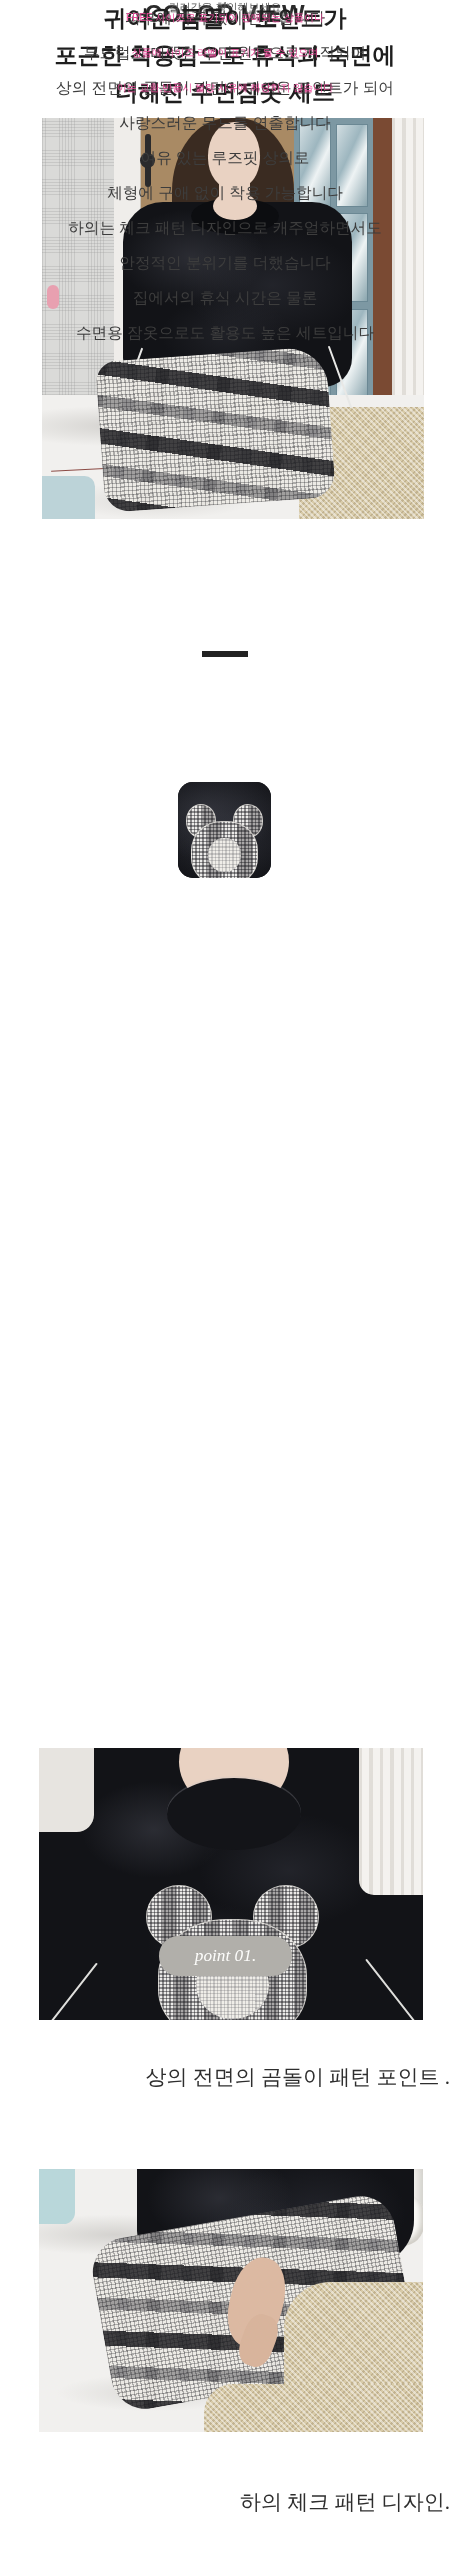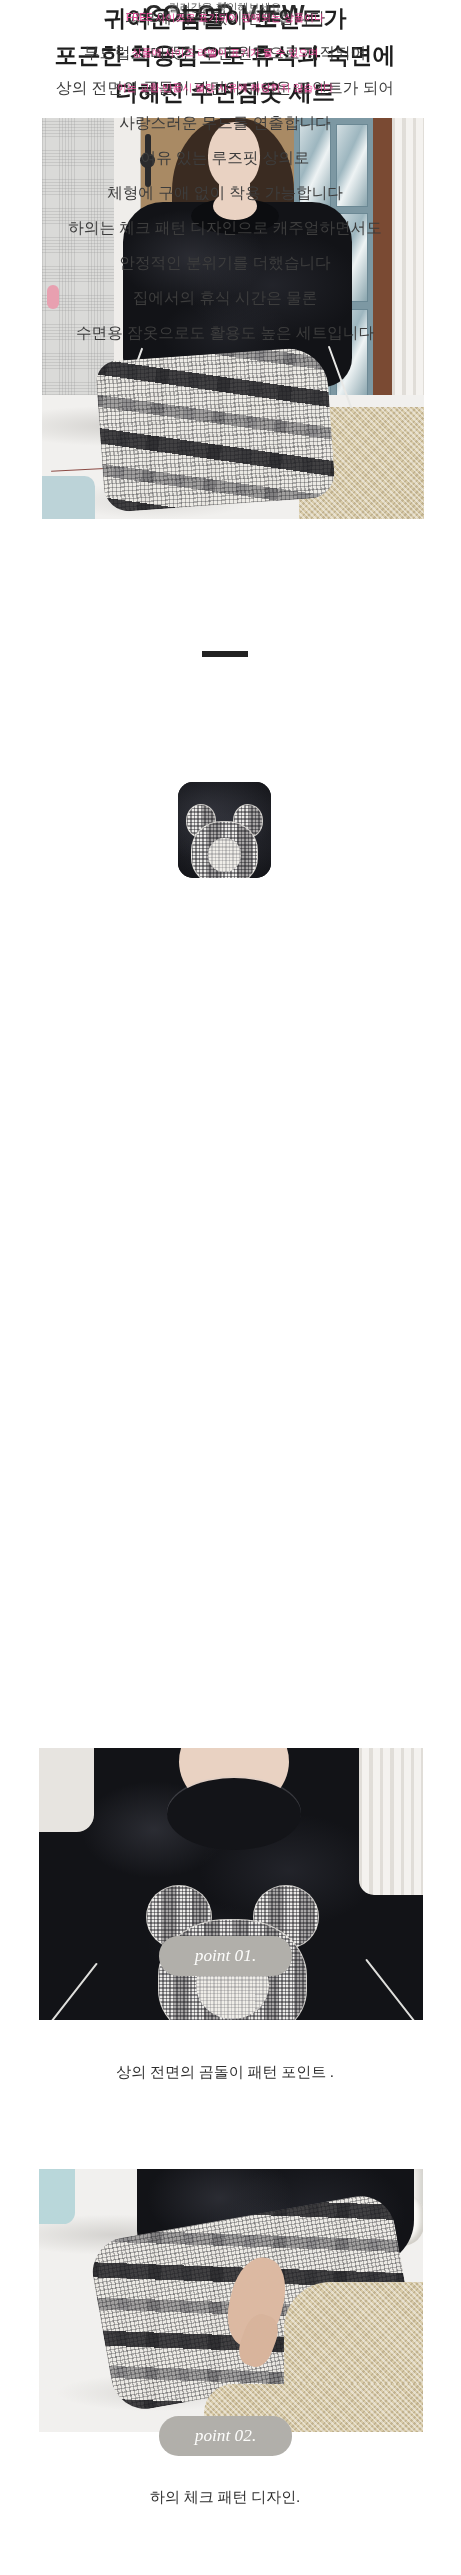--- a/index.html
+++ b/index.html
@@ -58,21 +58,21 @@
   .cv-title{top:1152;font-size:24px;font-weight:700;color:#2b2b2b;letter-spacing:0.6px;}
   .cv-sub{top:1215;font-size:11px;color:#555555;}
   .swatch-label{top:1537;font-size:11.5px;font-weight:600;color:#222222;}
   .headline{top:1676;font-size:23px;font-weight:700;line-height:37px;color:#1e1e1e;}
   .desc{top:1972;font-size:15.6px;line-height:35px;color:#3d3d3d;}
   .notice-mark{top:2694;font-size:16px;color:#444444;}
   .notice{top:2750;font-size:10px;line-height:35px;color:#ec4899;}
   .point-badge{position:absolute;left:159px;width:133px;height:40px;border-radius:19.6px;
     background:#b1afaa;color:#fdfdfb;text-align:center;line-height:40px;
     font-family:"Liberation Serif","DejaVu Serif",serif;font-style:italic;font-size:17.3px;}
-  .caption{font-family:"Liberation Serif","DejaVu Serif",serif;font-size:15px;color:#2e2e2e;}
+  .caption{font-family:"Liberation Serif","DejaVu Serif",serif;font-size:21px;color:#2e2e2e;text-align:right;}
 </style>
 </head>
 <body>
 
 <div id="page">
 
   <div class="photo" style="left:42px;top:118px;width:382px;height:401px;">
     <div class="abs mesh" style="left:0;top:0;width:72px;height:323px;"></div>
     <div class="abs" style="left:72px;top:0;width:26px;height:323px;background:#efedea;border-right:1.7px solid #c9c2b8;"></div>
     <div class="abs" style="left:4.6px;top:167px;width:12.7px;height:24px;background:#e8a0b0;border-radius:5.8px;"></div>
@@ -167,17 +167,16 @@
     <div class="abs" style="left:0;top:0;width:36px;height:55px;background:#b9d7da;border-radius:0 0 11.5px 0;"></div>
     <div class="abs" style="left:332px;top:0;width:53px;height:61px;background:#f4f2ef;box-shadow:inset -4.6px -3.5px 8px rgba(180,178,172,.6);"></div>
     <div class="abs" style="left:342px;top:24px;width:43px;height:53px;background:#fbfaf7;border-radius:23px;box-shadow:inset -3.5px -3.5px 5.8px rgba(190,186,178,.7);"></div>
     <div class="abs velvet" style="left:98px;top:0;width:277px;height:97px;border-radius:0 0 46px 35px;"></div>
     <div class="abs plaid-big" style="left:61px;top:47px;width:306px;height:173px;border-radius:35px;transform:rotate(-10deg);"></div>
     <div class="abs knit" style="left:245px;top:113px;width:139px;height:150px;border-radius:46px 0 0 0;"></div>
     <div class="abs knit" style="left:165px;top:215px;width:220px;height:48px;border-radius:29px 0 0 0;"></div>
     <div class="abs skin" style="left:191px;top:88px;width:53px;height:91px;border-radius:46%;transform:rotate(14deg);background-color:#dcb9a2;"></div>
     <div class="abs skin" style="left:203px;top:145px;width:33px;height:53px;border-radius:40%;transform:rotate(20deg);background-color:#d8b49c;"></div>
   </div>
-  <div class="point-badge" style="top:2416px;">point 02.</div>
   <div class="centered caption" style="top:2488px;">하의 체크 패턴 디자인.</div>
 
 </div>
 
 
 </body></html>

